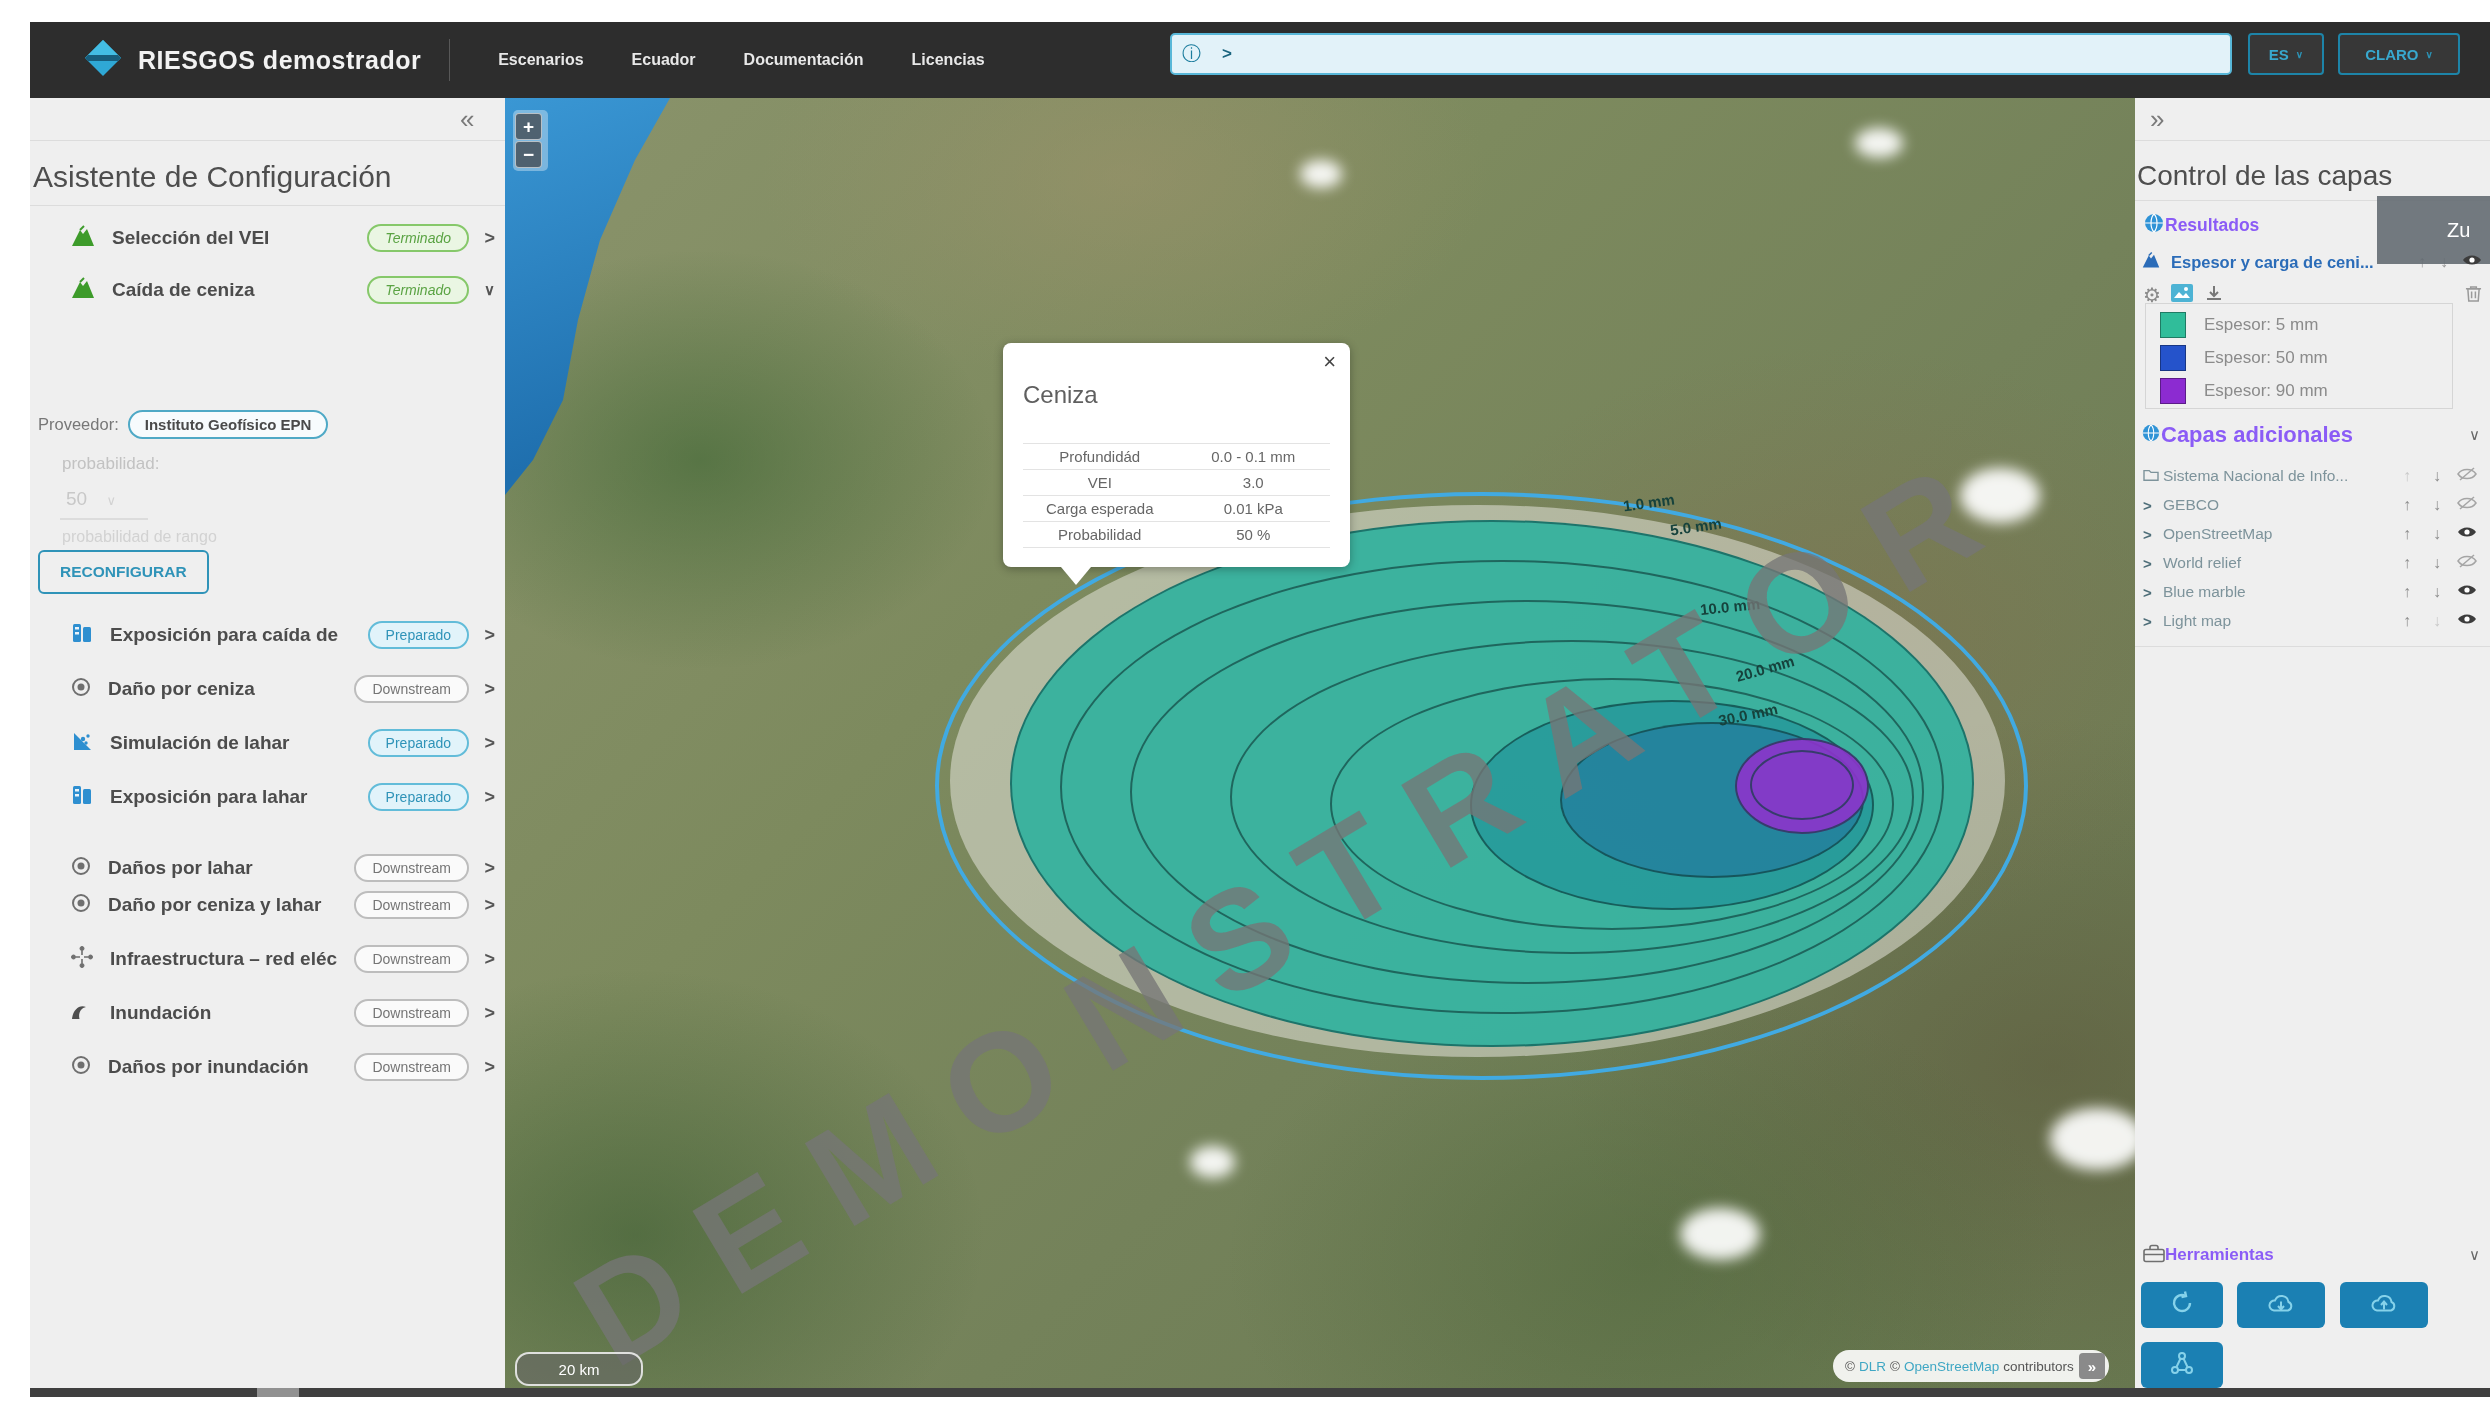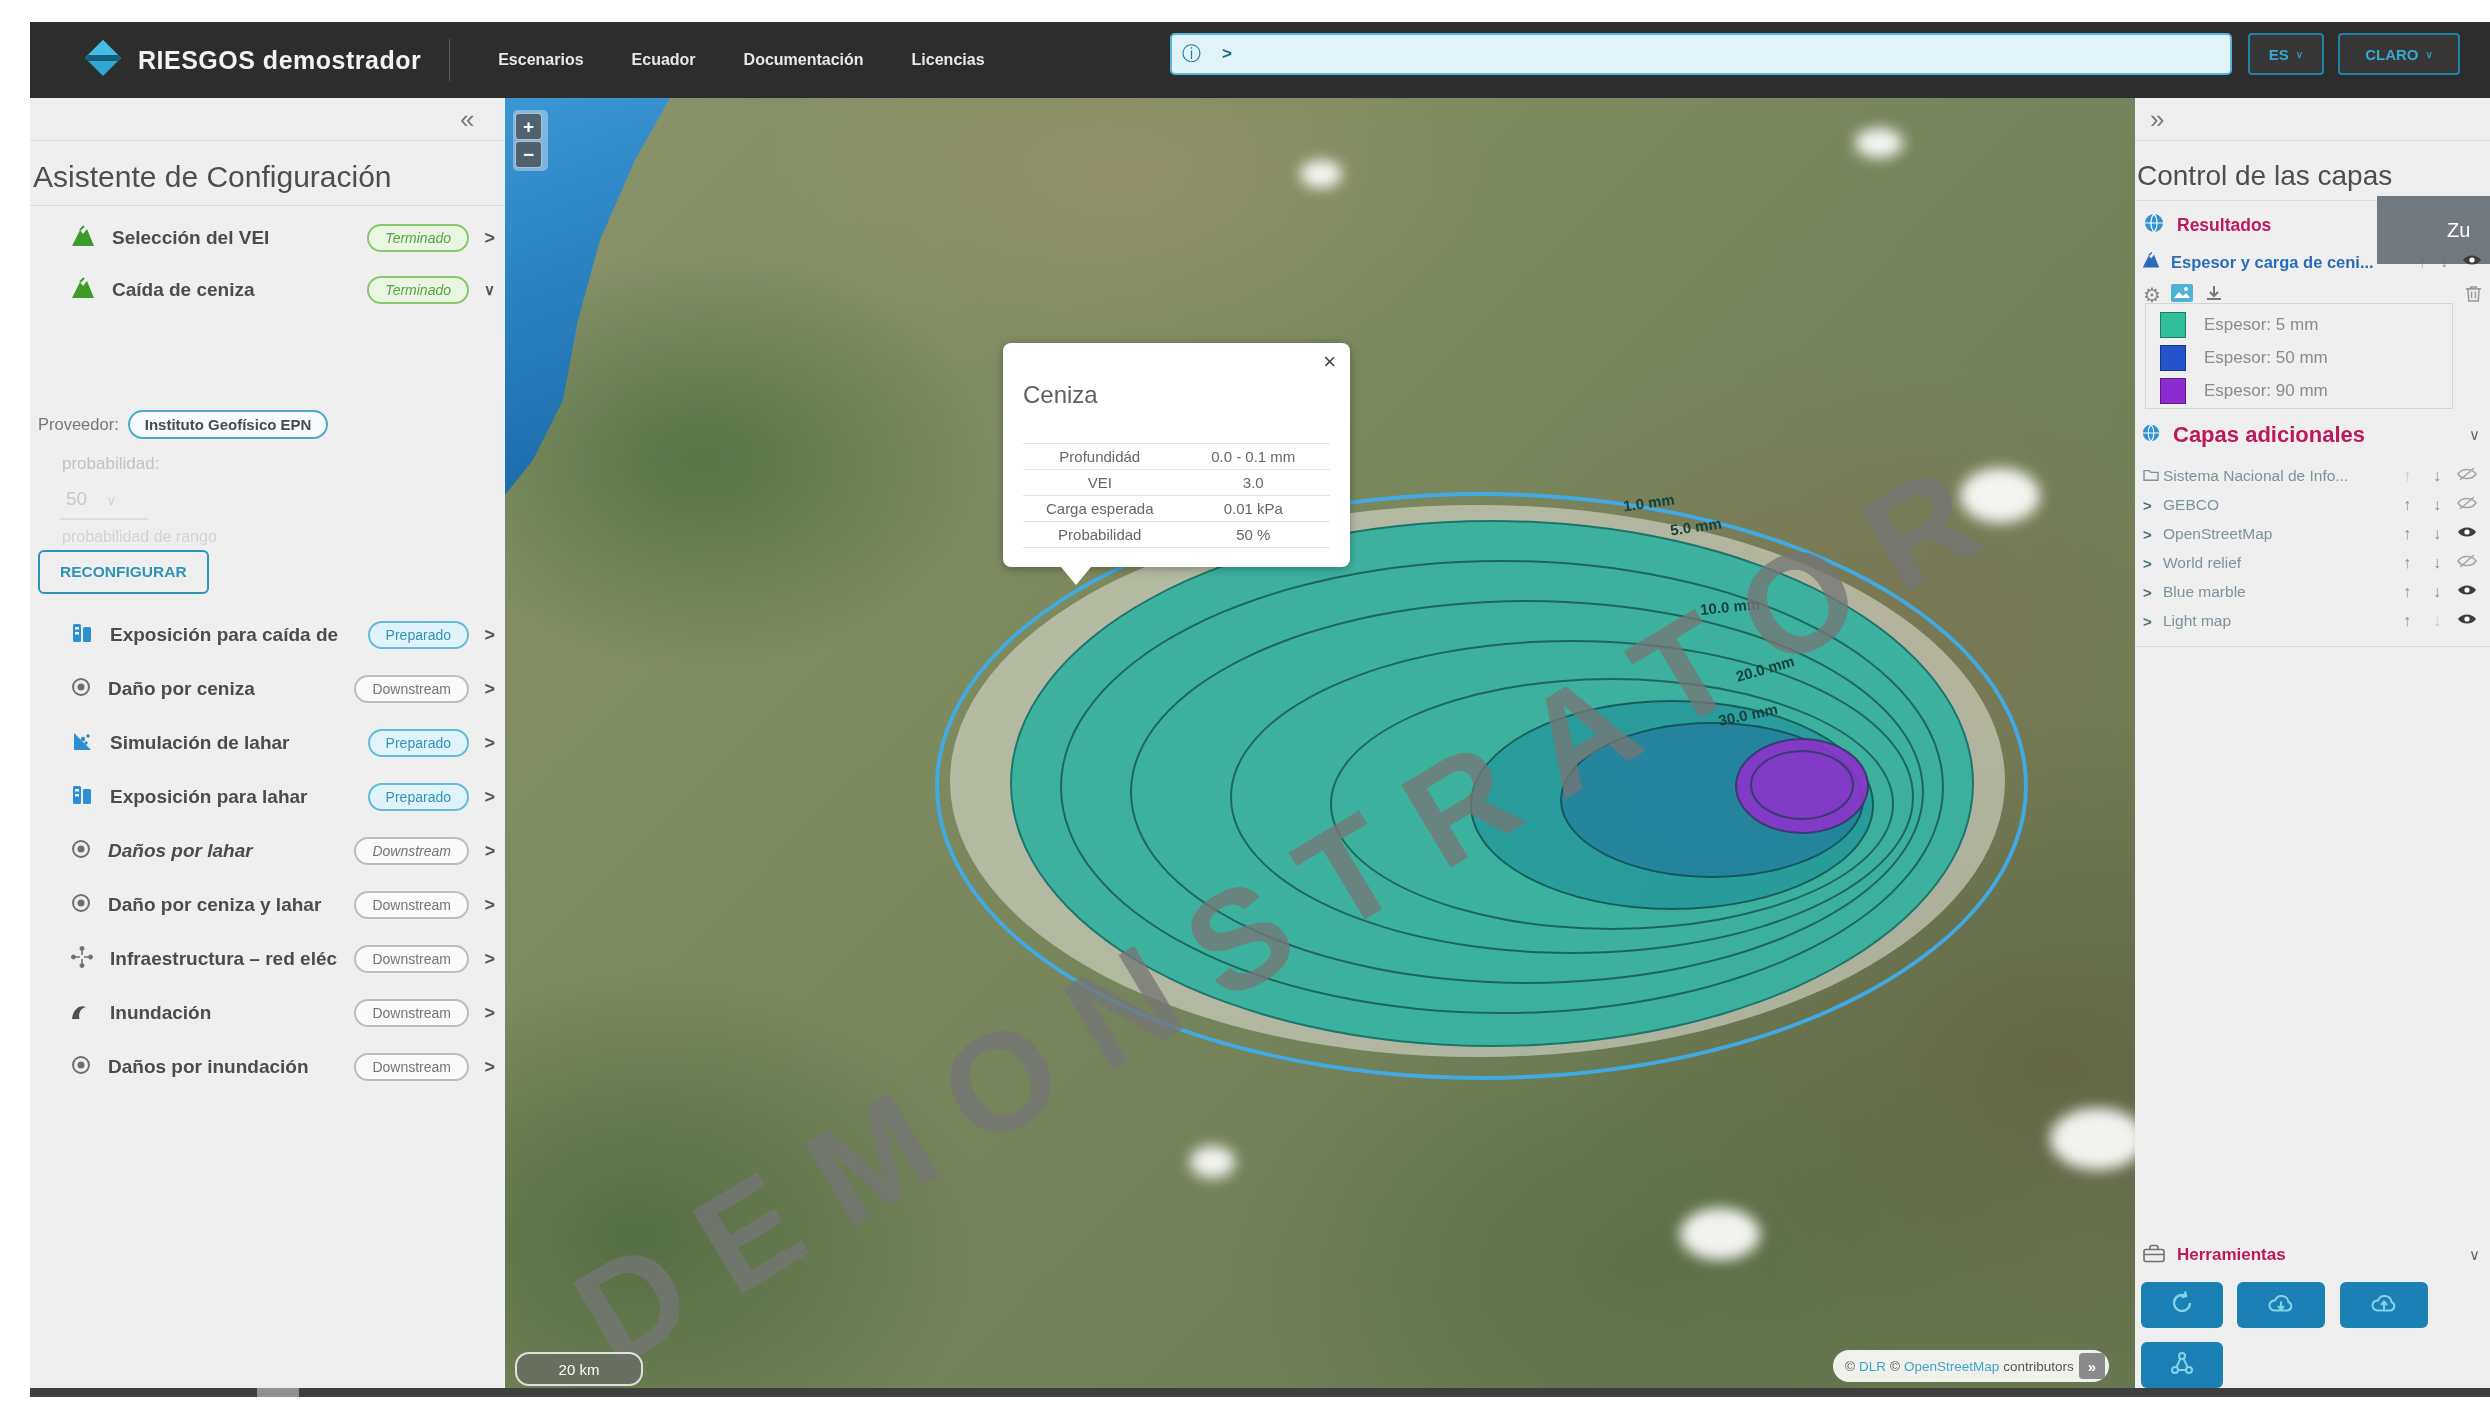--- a/index.html
+++ b/index.html
@@ -76,21 +76,21 @@
     box-shadow:0 2px 10px rgba(0,0,0,.3);}
   .popup .tail{position:absolute;left:58px;top:224px;width:0;height:0;border-left:15px solid transparent;
     border-right:15px solid transparent;border-top:18px solid #fff;}
   .popup .title{position:absolute;left:20px;top:38px;font-size:24px;color:#5f5f5f;}
   .popup .close{position:absolute;right:14px;top:6px;font-size:22px;color:#444;cursor:pointer;}
   .ptable{position:absolute;left:20px;right:20px;top:100px;border-top:1px solid #e3e3e3;}
   .prow{display:flex;height:25px;border-bottom:1px solid #e3e3e3;align-items:center;font-size:15px;color:#666;}
   .prow div{width:50%;text-align:center;white-space:nowrap;}
   
   .rrow{position:absolute;display:flex;align-items:center;}
-  .rlabel{font-size:17.5px;font-weight:bold;color:#be185d;margin-left:12px;}
+  .rlabel{font-size:17.5px;font-weight:bold;color:#8b5cf6;}
   .layer-name-main{font-size:16.5px;font-weight:bold;color:#2b6cb8;margin-left:10px;white-space:nowrap;}
   .legendbox{position:absolute;left:10px;top:205px;width:306px;height:104px;border:1px solid #d5d5d5;}
   .legrow{position:absolute;left:14px;display:flex;align-items:center;}
   .swatch{width:24px;height:24px;border:1px solid rgba(0,0,0,.35);}
   .legrow span{margin-left:18px;font-size:17px;color:#8b8b8b;}
   .lyr{position:absolute;left:8px;right:8px;height:26px;display:flex;align-items:center;color:#7d939b;font-size:15.5px;}
   .lyr .exp{width:20px;font-weight:bold;color:#4e6e79;font-size:15px;cursor:pointer;}
   .lyr .nm{white-space:nowrap;overflow:hidden;flex:1;cursor:pointer;}
   .lyr .arr{width:30px;text-align:center;color:#8d8d8d;font-size:16px;cursor:pointer;}
   .lyr .arr.dim{color:#c9c9c9;}
@@ -212,21 +212,21 @@
     <span><svg width="24" height="24" viewBox="0 0 24 24">
           <rect x="3" y="3" width="8" height="18" rx="1.5" fill="#2e8fd0"></rect>
           <rect x="13" y="6" width="8" height="15" rx="1.5" fill="#2e8fd0"></rect>
           <rect x="5" y="6" width="4" height="2.5" fill="#fff" opacity=".9"></rect>
           <rect x="5" y="11" width="4" height="2.5" fill="#fff" opacity=".9"></rect>
         </svg></span>
     <span class="lbl">Exposición para lahar</span>
     <span class="pill ready">Preparado</span>
     <span class="chev-r">&gt;</span>
   </div>
-  <div class="svc" style="top:733px;font-style:italic;">
+  <div class="svc" style="top:750px;">
     <span><svg width="22" height="22" viewBox="0 0 22 22">
           <circle cx="11" cy="11" r="8" fill="none" stroke="#6f6f6f" stroke-width="2"></circle>
           <circle cx="11" cy="11" r="3.5" fill="#6f6f6f"></circle>
         </svg></span>
     <span class="lbl">Daños por lahar</span>
     <span class="pill down">Downstream</span>
     <span class="chev-r">&gt;</span>
   </div>
   <div class="svc" style="top:787px;">
     <span><svg width="22" height="22" viewBox="0 0 22 22">

